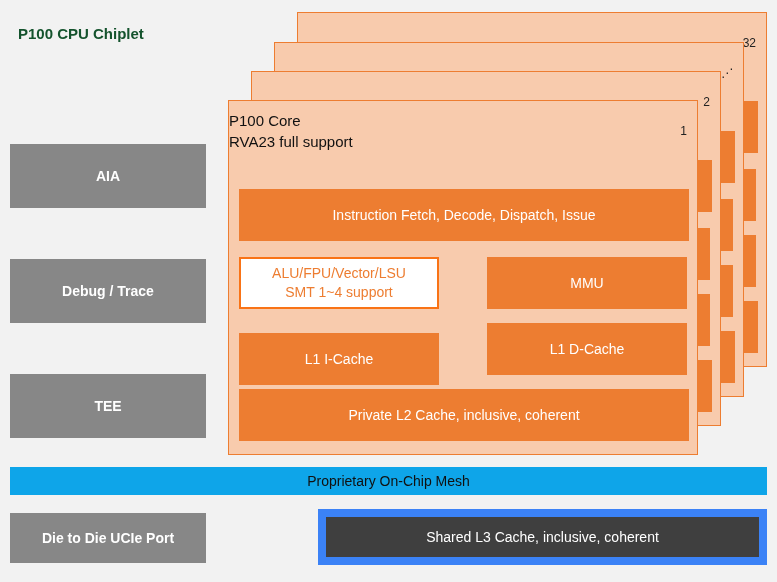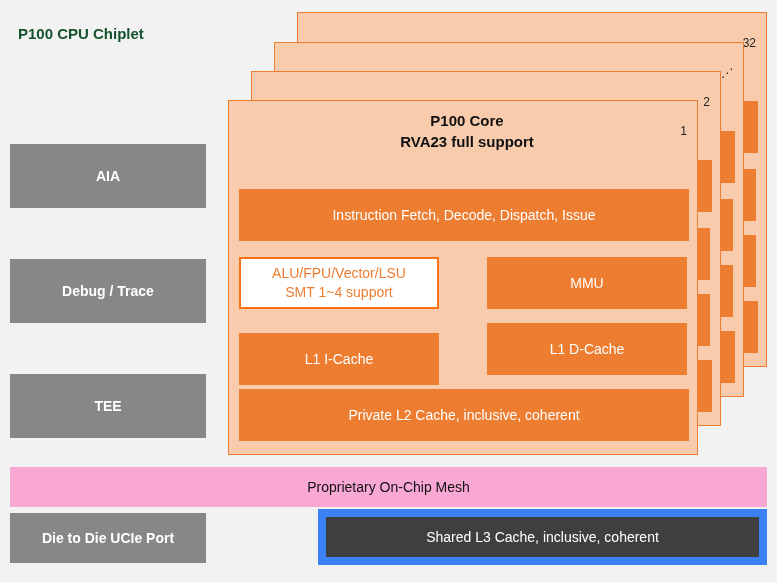--- a/index.html
+++ b/index.html
@@ -50,26 +50,25 @@
     right: 10px;
     font-size: 12px;
     color: #222;
     line-height: 1;
     margin-top: 18px;
   }
   .core-title {
     position: absolute;
     left: 0; right: 0;
     top: 9px;
-    text-align: center;
+    text-align: left;
     font-size: 15px;
-    font-weight: bold;
+    font-weight: normal;
     color: #111;
     line-height: 21px;
-    margin-left: 8px;
   }
   .obox {
     position: absolute;
     background: #ed7d31;
     color: #ffffff;
     font-size: 14px;
     display: flex;
     flex-direction: column;
     align-items: center;
     justify-content: center;
@@ -87,22 +86,22 @@
     align-items: center;
     justify-content: center;
     text-align: center;
     line-height: 19px;
   }
   .mesh-bar {
     position: absolute;
     left: 10px;
     top: 467px;
     width: 757px;
-    height: 40px;
-    background: #f9a8d4;
+    height: 28px;
+    background: #0ea5e9;
     color: #111;
     font-size: 14px;
     display: flex;
     align-items: center;
     justify-content: center;
   }
   .l3-box {
     position: absolute;
     left: 318px;
     top: 509px;

